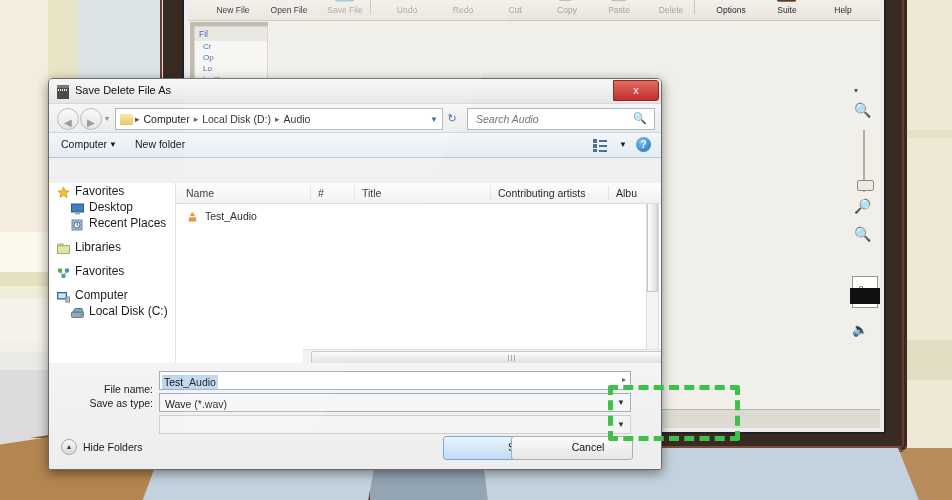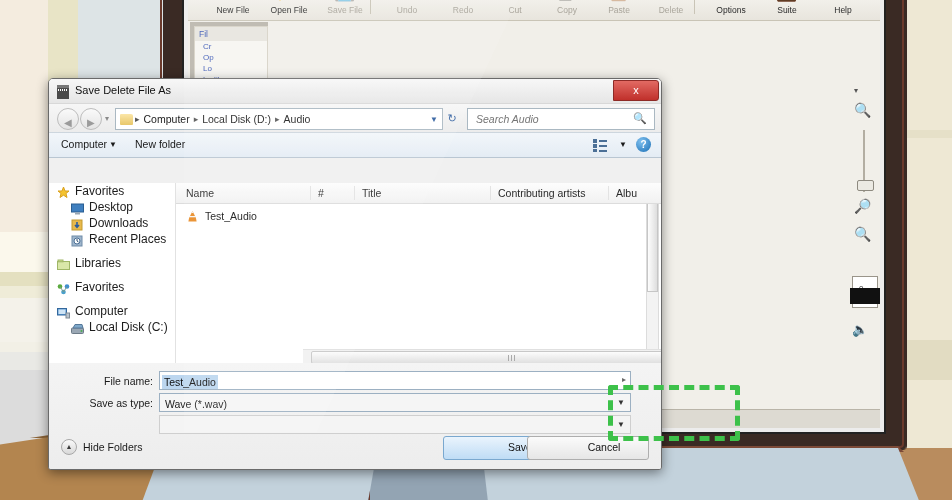--- a/index.html
+++ b/index.html
@@ -382,27 +382,20 @@
           </div>
           <div class="npitem sub">
             <span class="npico"><svg width="13" height="12">
                 <rect x="0.5" y="1" width="12" height="8" fill="#3f7fbf" stroke="#2a5e92"></rect>
                 <rect x="4" y="9.5" width="5" height="2" fill="#9aa7b4"></rect>
               </svg></span>
             <span class="t">Desktop</span>
           </div>
           <div class="npitem sub">
             <span class="npico"><svg width="13" height="12">
-                <rect x="1" y="1" width="10" height="10" fill="#e8b94c" stroke="#c49a2e"></rect>
-                <path d="M6 3 L6 7 M4 6 L6 8.2 L8 6" stroke="#2c5c9e" stroke-width="1.6" fill="none"></path>
-              </svg></span>
-            <span class="t">Downloads</span>
-          </div>
-          <div class="npitem sub">
-            <span class="npico"><svg width="13" height="12">
                 <rect x="1" y="1" width="10" height="10" fill="#9fb6cc" stroke="#6f8ba8"></rect>
                 <circle cx="6" cy="6" r="3" fill="#fff" stroke="#4a6f95"></circle>
                 <path d="M6 4 L6 6 L7.5 7" stroke="#2c4f73" fill="none"></path>
               </svg></span>
             <span class="t">Recent Places</span>
           </div>
           <div class="npitem" style="margin-top: 8px;">
             <span class="npico"><svg width="13" height="12">
                 <rect x="0.5" y="2.5" width="12" height="8" fill="#d9e7a8" stroke="#9fb667"></rect>
                 <rect x="1" y="1" width="5" height="1.8" fill="#cfe092" stroke="#9fb667"></rect>
@@ -470,21 +463,21 @@
           <div class="hthumb">
             <div class="hgrip"></div>
           </div>
 
         </div>
       </div>
     </div>
 
     <div class="dlg-form">
 
-      <div class="flabel" style="left:12px;top:12px;width:92px;">File name:</div>
+      <div class="flabel" style="left:12px;top:20px;width:92px;">File name:</div>
       <div class="ftxt" style="left:110px;top:8px;width:470px;">
         <span class="sel">Test_Audio</span>
         <span class="cap">▸</span>
       </div>
 
       <div class="flabel" style="left:12px;top:34px;width:92px;">Save as type:</div>
       <div class="fsel" style="left:110px;top:30px;width:470px;">
         <span class="v">Wave (*.wav)</span>
         <span class="ar">▼</span>
       </div>
@@ -492,20 +485,20 @@
       <div class="fsel" style="left:110px;top:52px;width:470px;background:#f4f4f4;border-color:#cfcfcf;">
         <span class="ar">▼</span>
       </div>
 
       <div class="hidef">
         <span class="bub">▲</span>
         <span class="t">Hide Folders</span>
       </div>
 
       <div class="btn save" style="left:394px;top:73px;">Save</div>
-      <div class="btn cancel" style="left:478px;top:73px;">Cancel</div>
+      <div class="btn cancel" style="left:462px;top:73px;">Cancel</div>
     </div>
   </div>
 
   <div class="hilite"></div>
 
   <div class="glare"></div>
 </div>
 
 </body></html>

